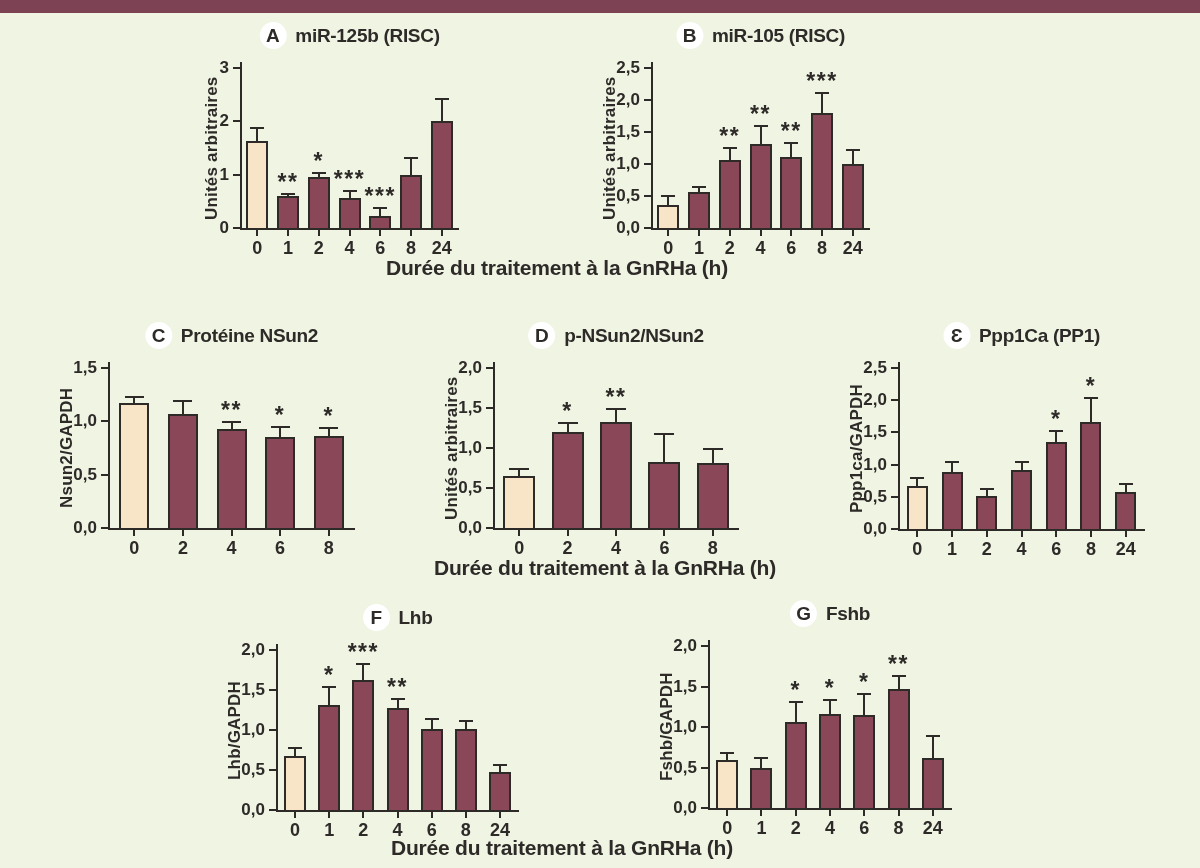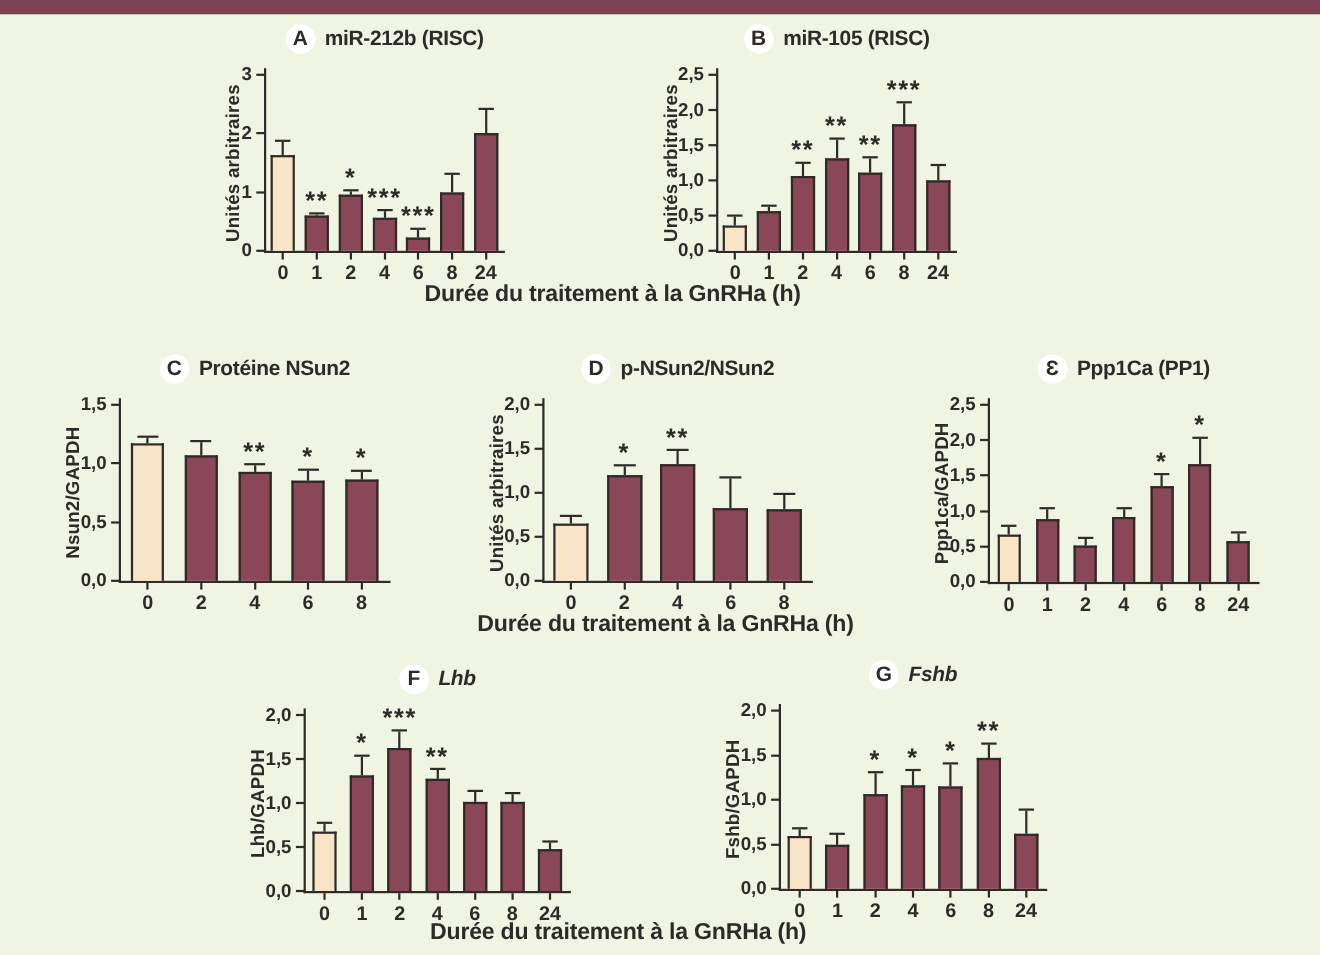--- a/index.html
+++ b/index.html
@@ -19,21 +19,21 @@
   .chart-title {
     position:absolute; top:-46px; left:50%; transform:translateX(-50%);
     display:flex; align-items:center; gap:9px; white-space:nowrap;
     font-size:19px; font-weight:bold; letter-spacing:-0.3px;
   }
   .badge {
     width:27px; height:27px; border-radius:50%; background:#ffffff;
     display:flex; align-items:center; justify-content:center;
     font-size:19px; font-weight:bold; flex:0 0 auto;
   }
-  .title-text.italic { font-style:italic; }
+  .title-text.italic { }
   .ylabel {
     position:absolute; top:0; height:100%; width:24px;
     writing-mode:vertical-rl; transform:rotate(180deg);
     display:flex; align-items:center; justify-content:center;
     font-size:17px; font-weight:bold; letter-spacing:0.2px; white-space:nowrap;
   }
   .axis-y {
     position:absolute; left:-2px; top:-6px; height:calc(100% + 8px); width:2px;
     background:var(--ink, #2d2a28);
   }
@@ -71,21 +71,21 @@
 </style>
 </head>
 <body style="--bg: #eff4e3; --banner: #7d4254; --bar: #8a4758; --control: #f8e4c7; --ink: #2d2a28;">
 
 <div class="figure-root">
   <div class="banner"></div>
 
   <div class="chart" style="left:242px; top:68px; width:215px; height:160px;">
       <div class="chart-title">
         <span class="badge">A</span>
-        <span class="title-text">miR-212b (RISC)</span>
+        <span class="title-text">miR-125b (RISC)</span>
       </div>
       <div class="ylabel" style="left: -42px;">Unités arbitraires</div>
       <div class="axis-y"></div>
       <div class="axis-x"></div>
       <div class="ytick" style="top: 159px;"></div>
       <div class="ytick-label" style="top: 151px;">0</div>
       <div class="ytick" style="top: 105.667px;"></div>
       <div class="ytick-label" style="top: 97.6667px;">1</div>
       <div class="ytick" style="top: 52.3333px;"></div>
       <div class="ytick-label" style="top: 44.3333px;">2</div>

